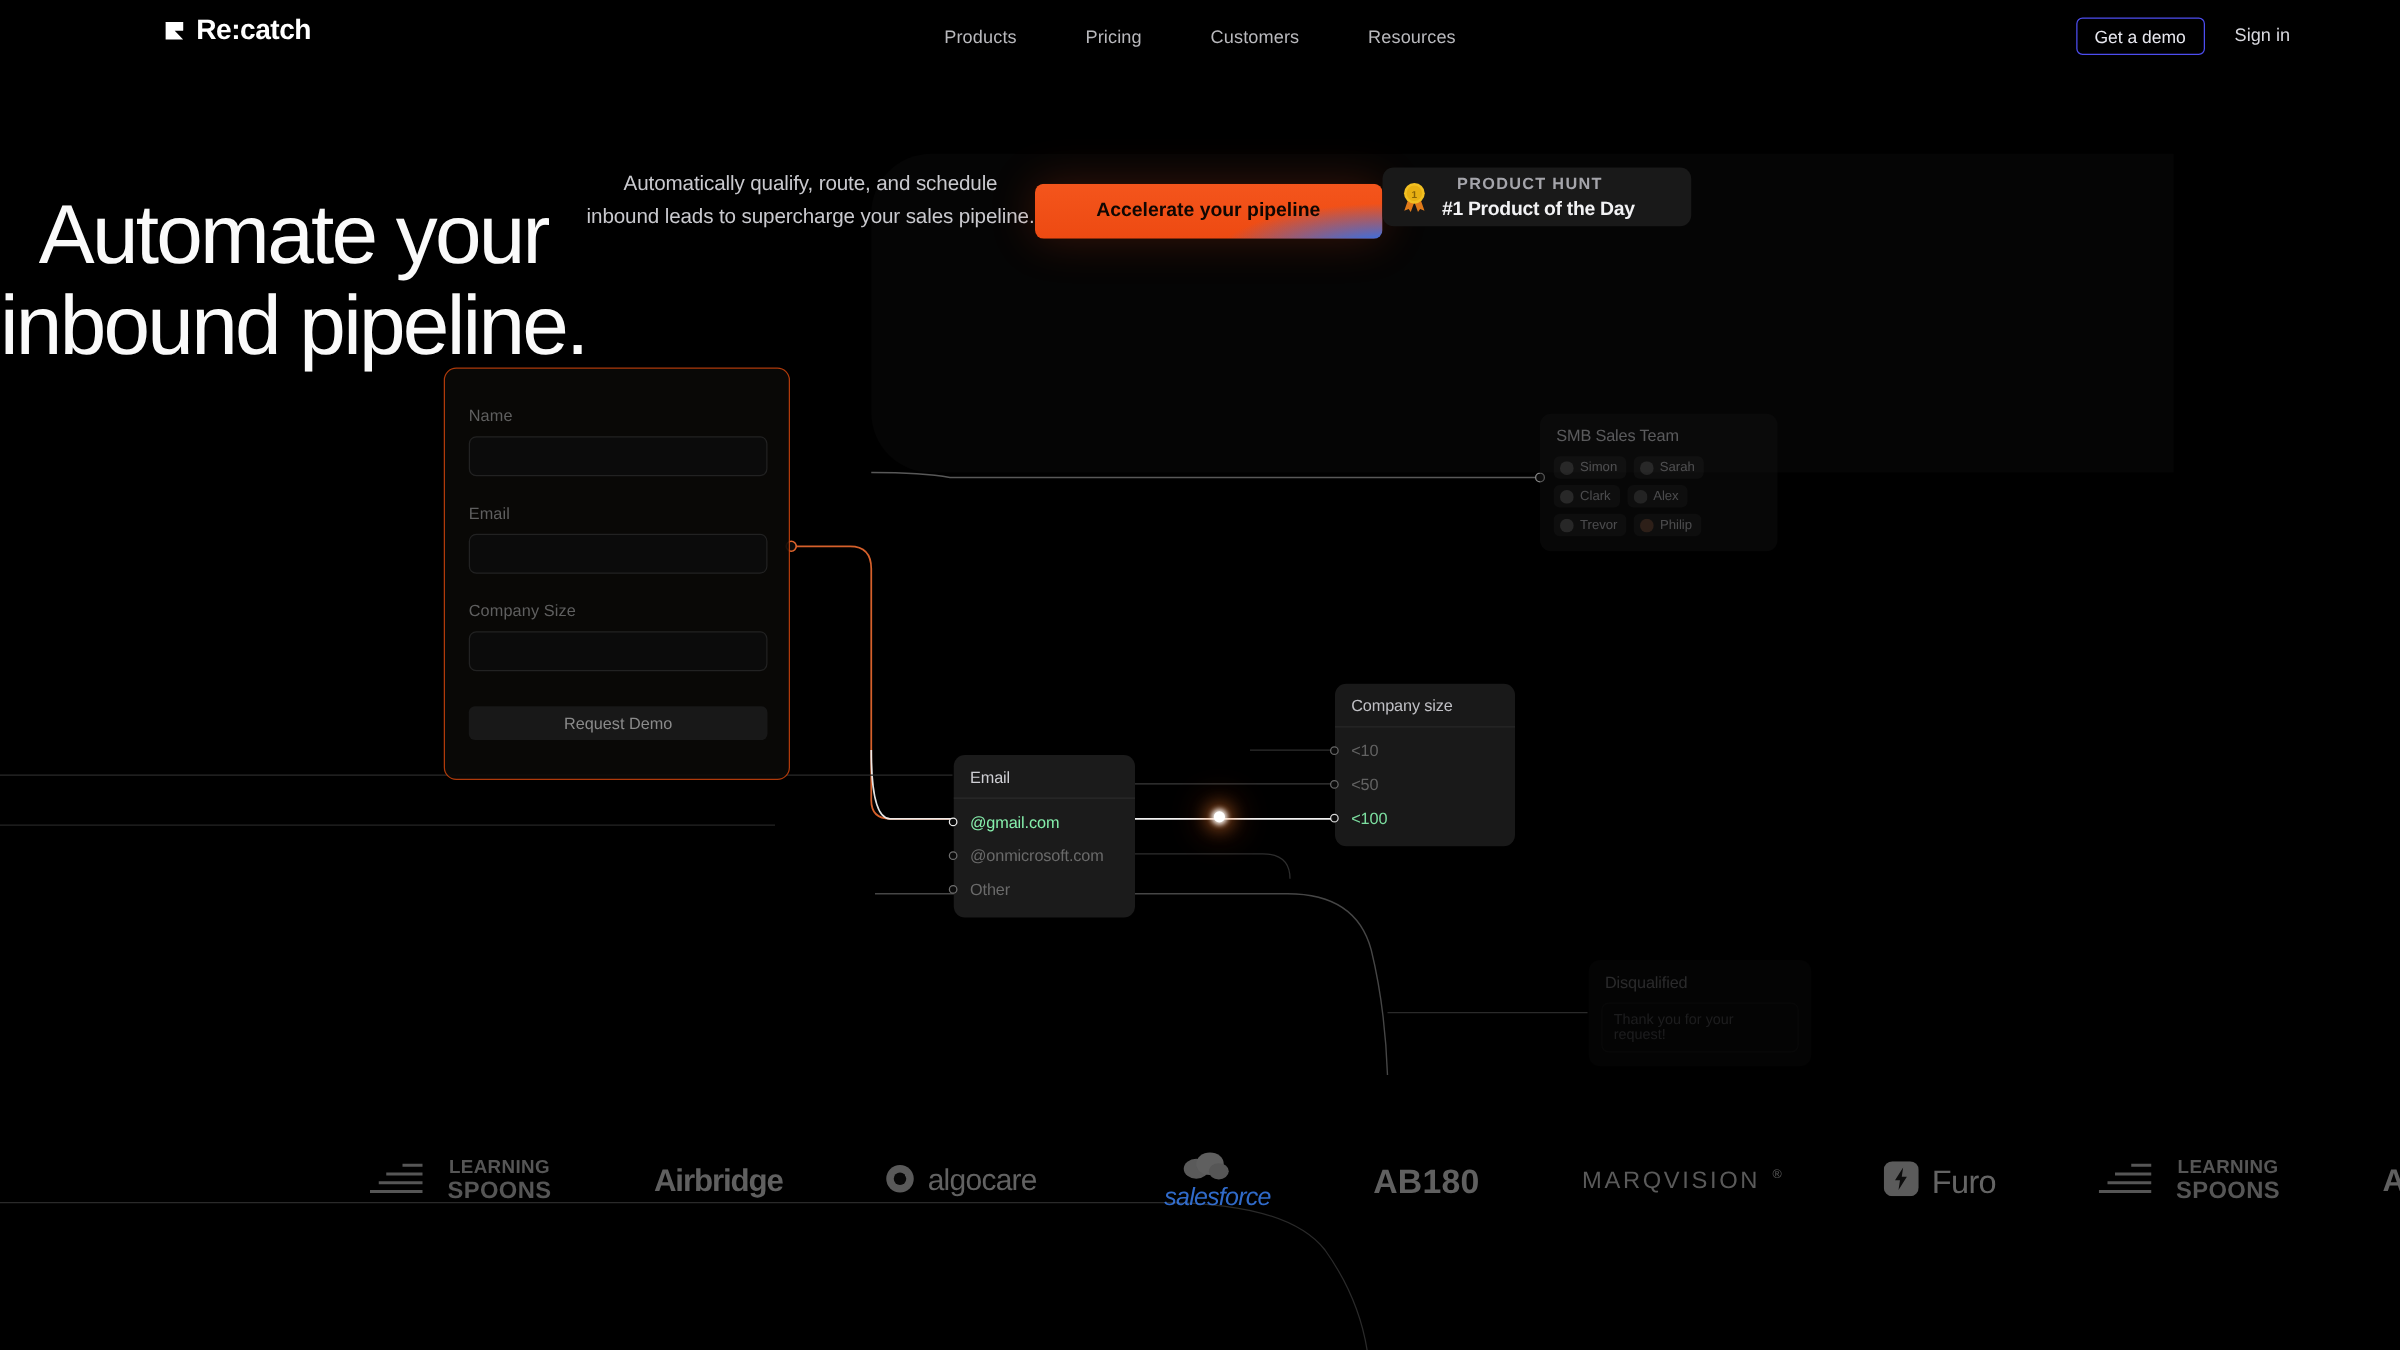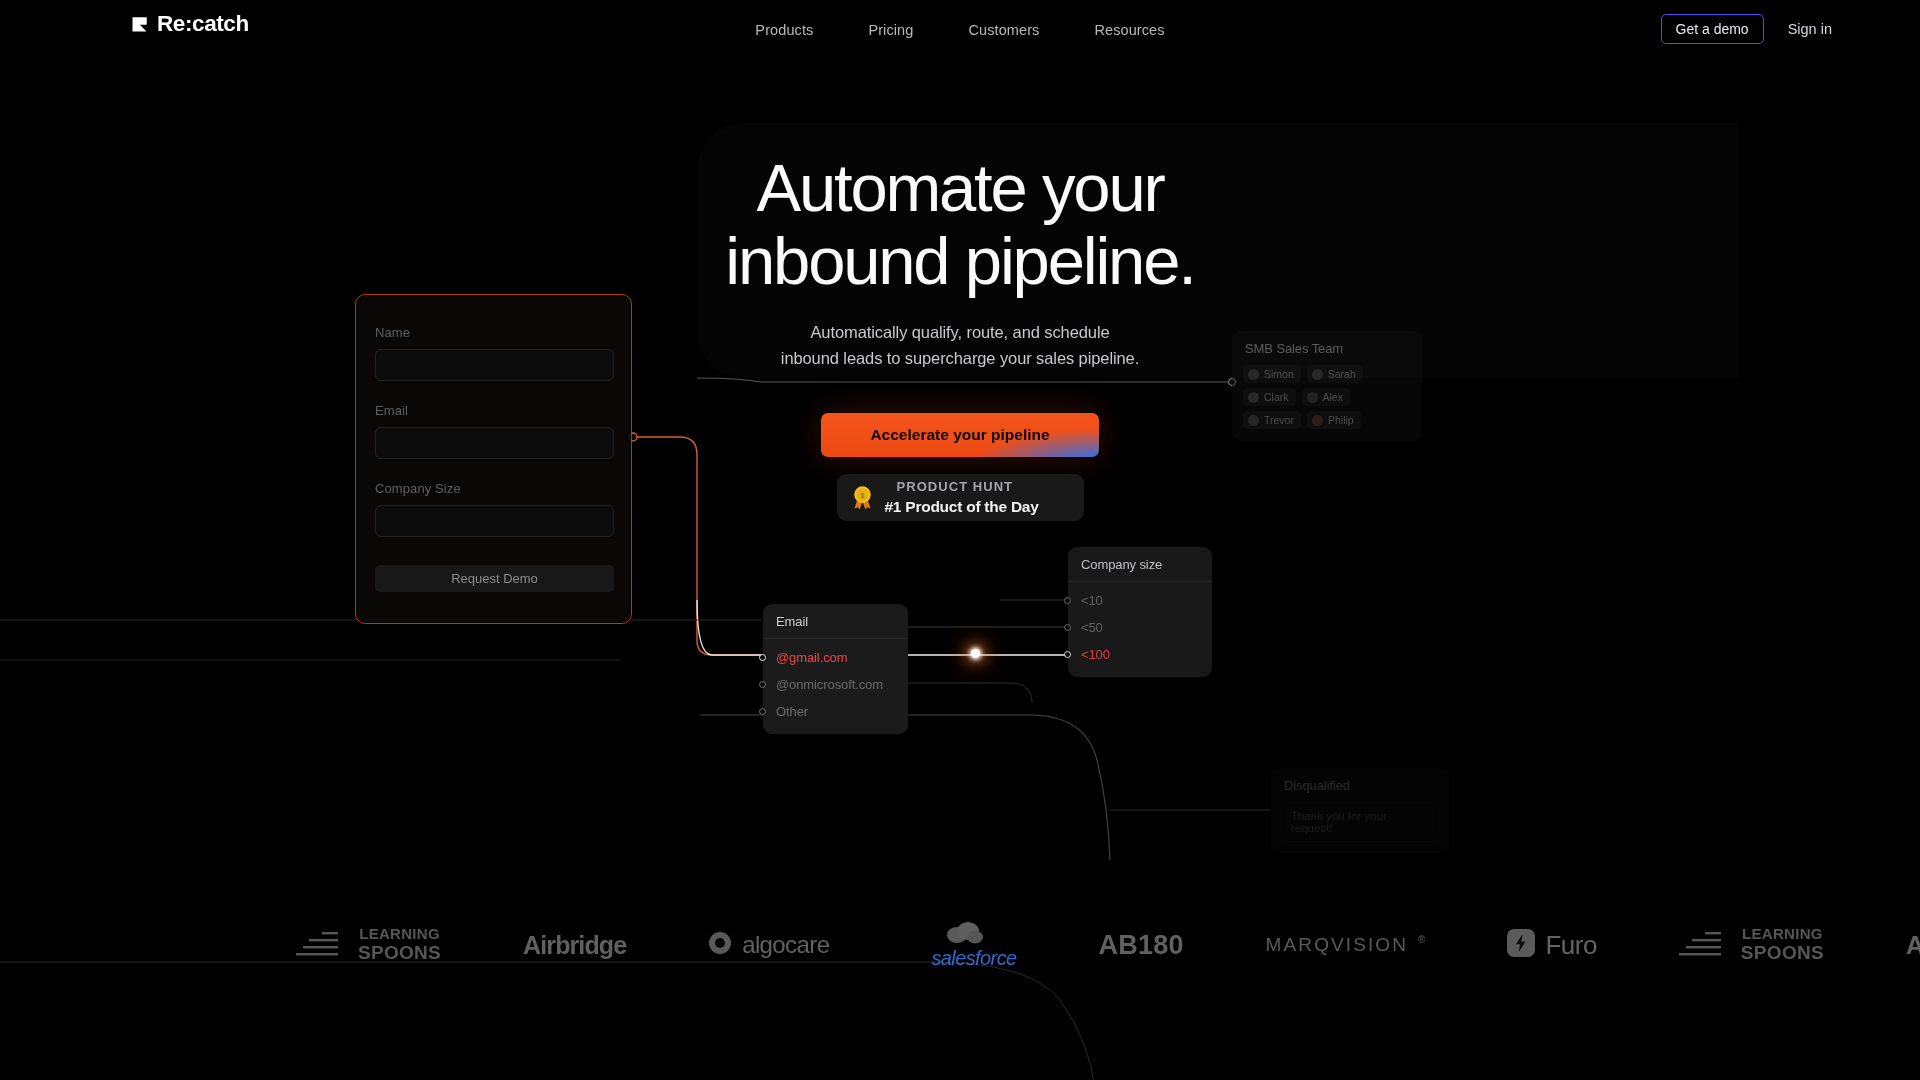--- a/index.html
+++ b/index.html
@@ -82,21 +82,21 @@
   .form-submit {
     width:239px; height:27px; border-radius:5px;
     background:#1b1b1b; border:none;
     color:#9a9a9a; font-size:13px; cursor:pointer; margin-top:6px;
     font-family:"Liberation Sans", sans-serif;
   }
 
   
   .hero {
     position:absolute; left:0; top:0; width:1920px; z-index:20;
-    display:flex; flex-direction:column; align-items:center;
+    display:flex; flex-direction:row; align-items:center;
     pointer-events:none;
   }
   .hero > * { pointer-events:auto; }
   .hero-title {
     margin-top:152px;
     font-size:67px; line-height:1.085; font-weight:400;
     letter-spacing:-2.2px; text-align:center; color:#fafafa;
     max-width:900px;
   }
   .hero-sub {
@@ -137,21 +137,21 @@
   }
   .node-title {
     font-size:13px; color:#cfcfd4; padding:10px 13px 9px 13px;
     letter-spacing:-0.1px;
   }
   .node-divider { height:1px; background:#2b2b2b; }
   .node-row {
     font-size:13px; padding:6px 13px; color:#6a6a6a; position:relative;
     letter-spacing:-0.1px;
   }
-  .node-row.active { color:#ef4444; font-weight:400; }
+  .node-row.active { color:#86efac; font-weight:400; }
   .port {
     position:absolute; width:7px; height:7px; border-radius:50%;
     border:1px solid #6f6f6f; background:#0b0b0b; left:-4px; top:50%;
     margin-top:-3.5px;
   }
   .port.active { border-color:#e8e8e8; }
 
   
   #node-email { left:763px; top:604px; width:145px; }
   

